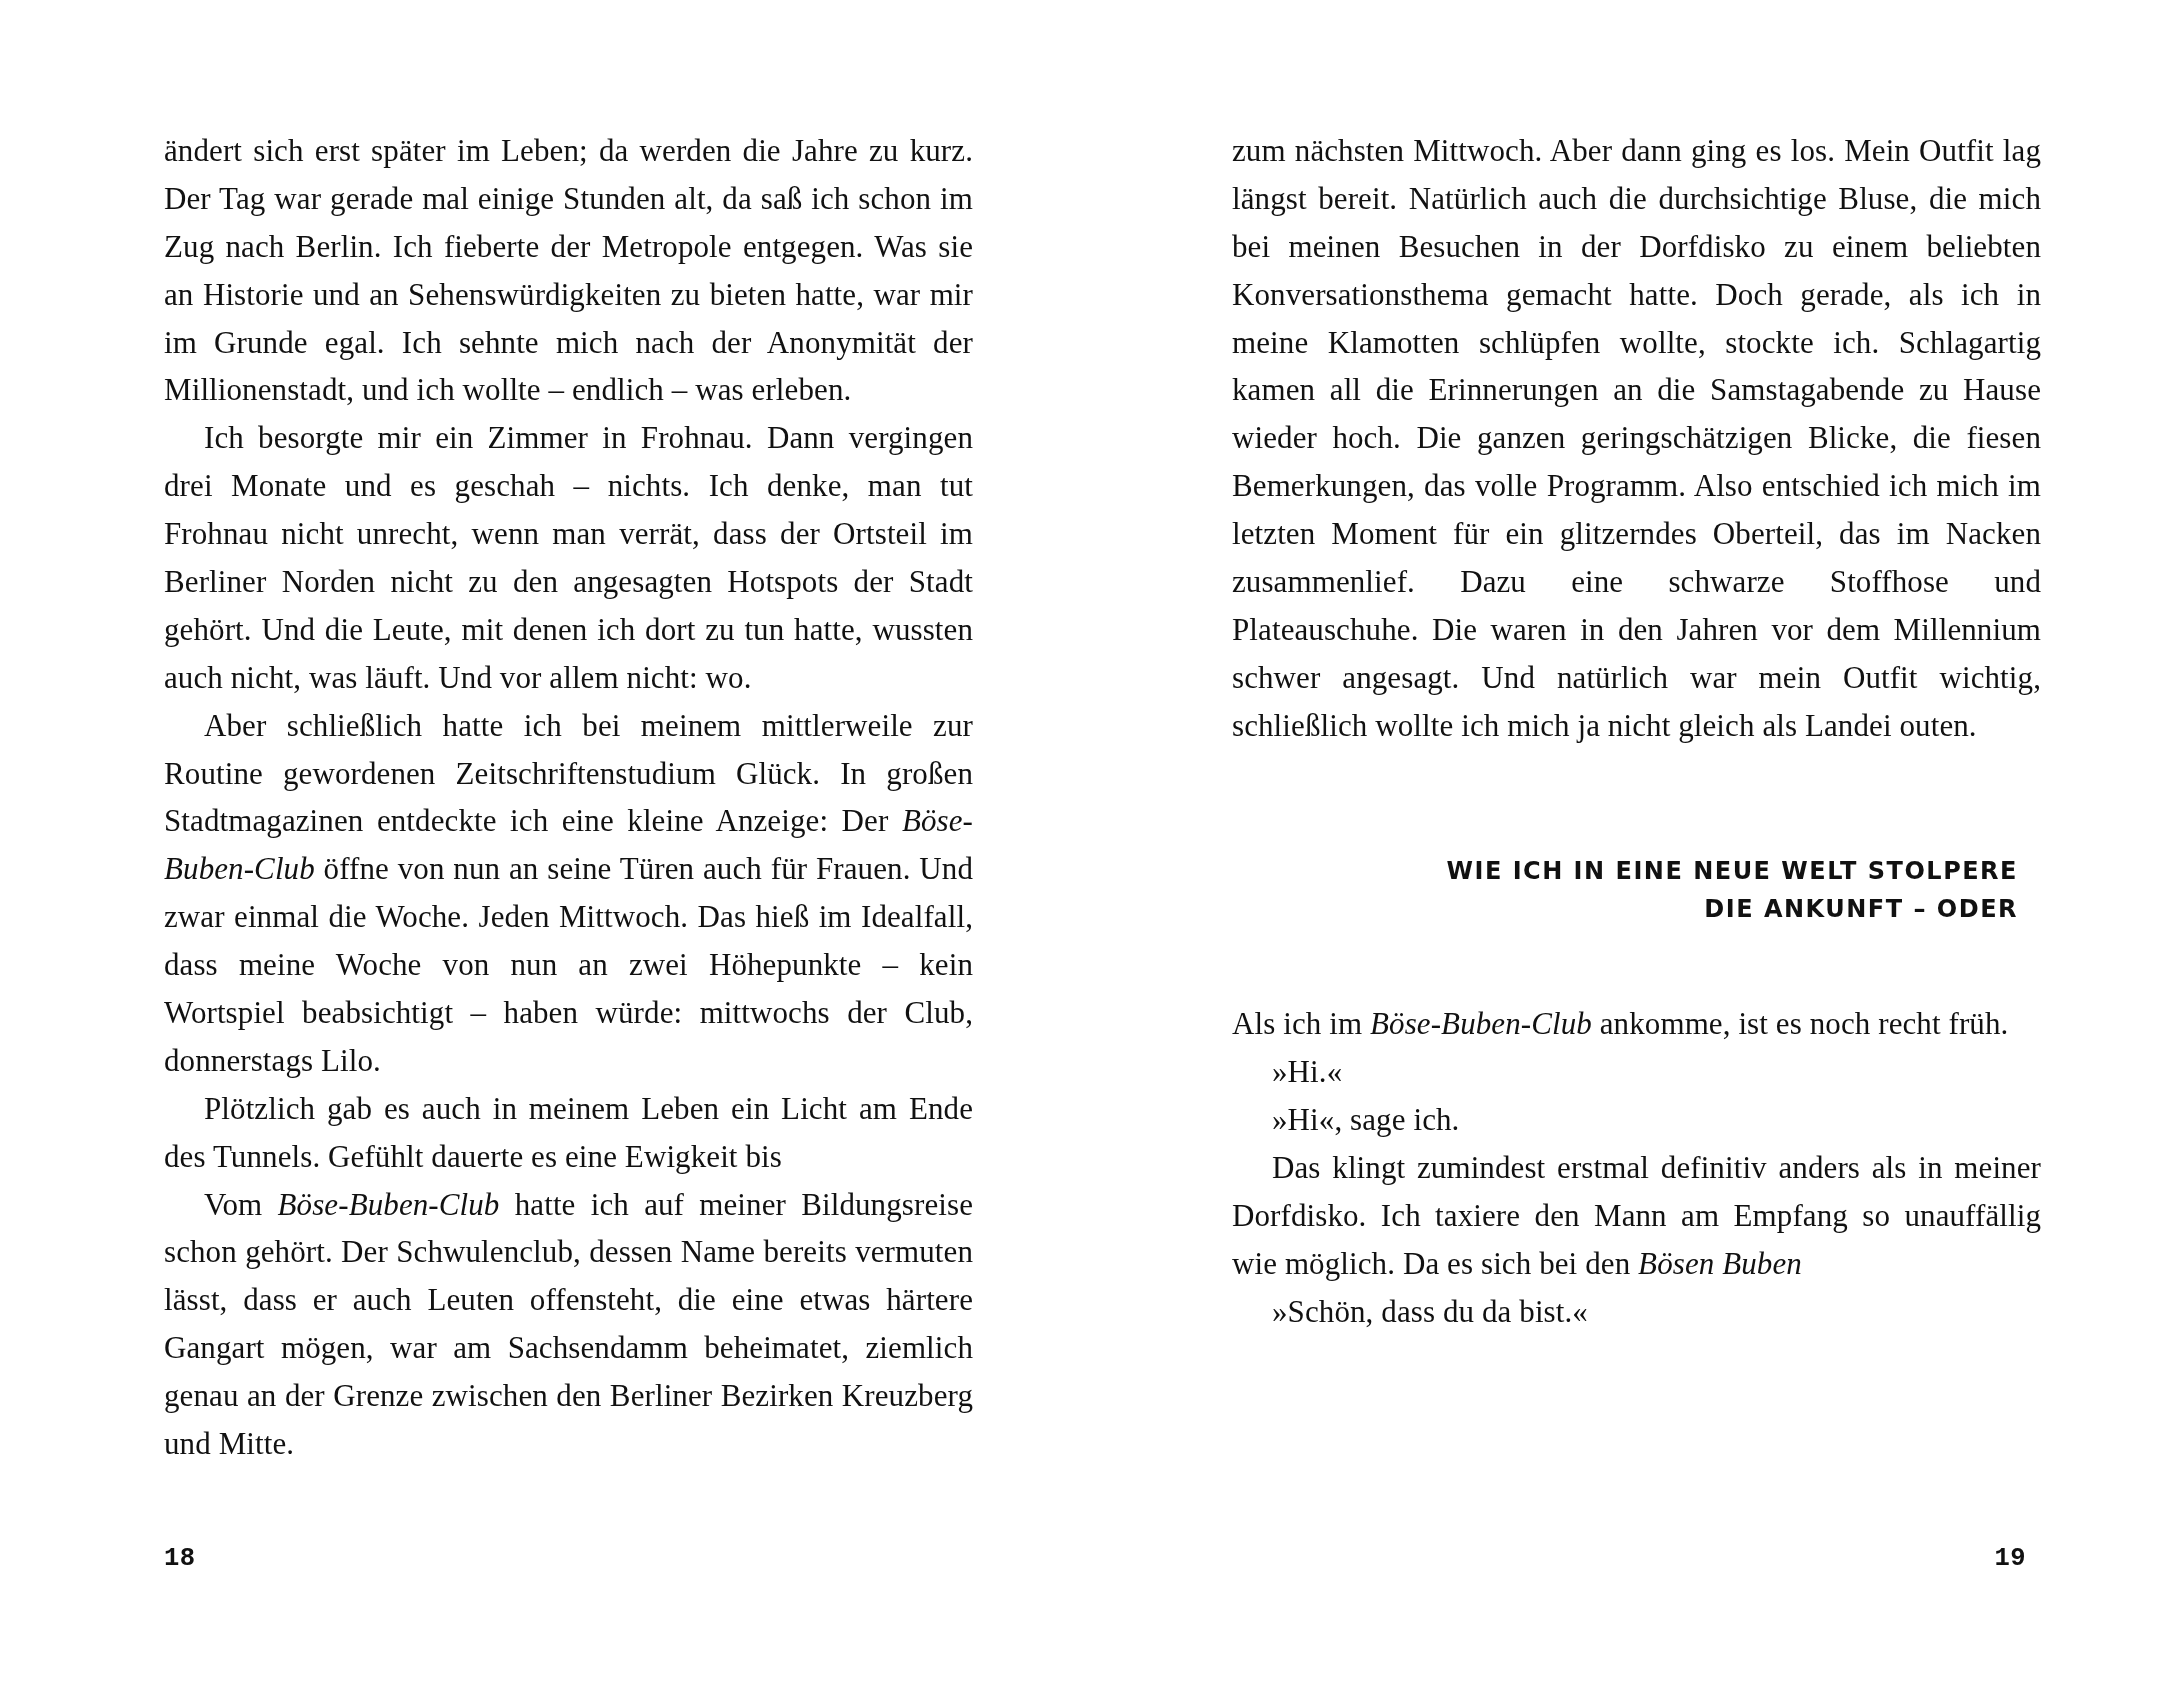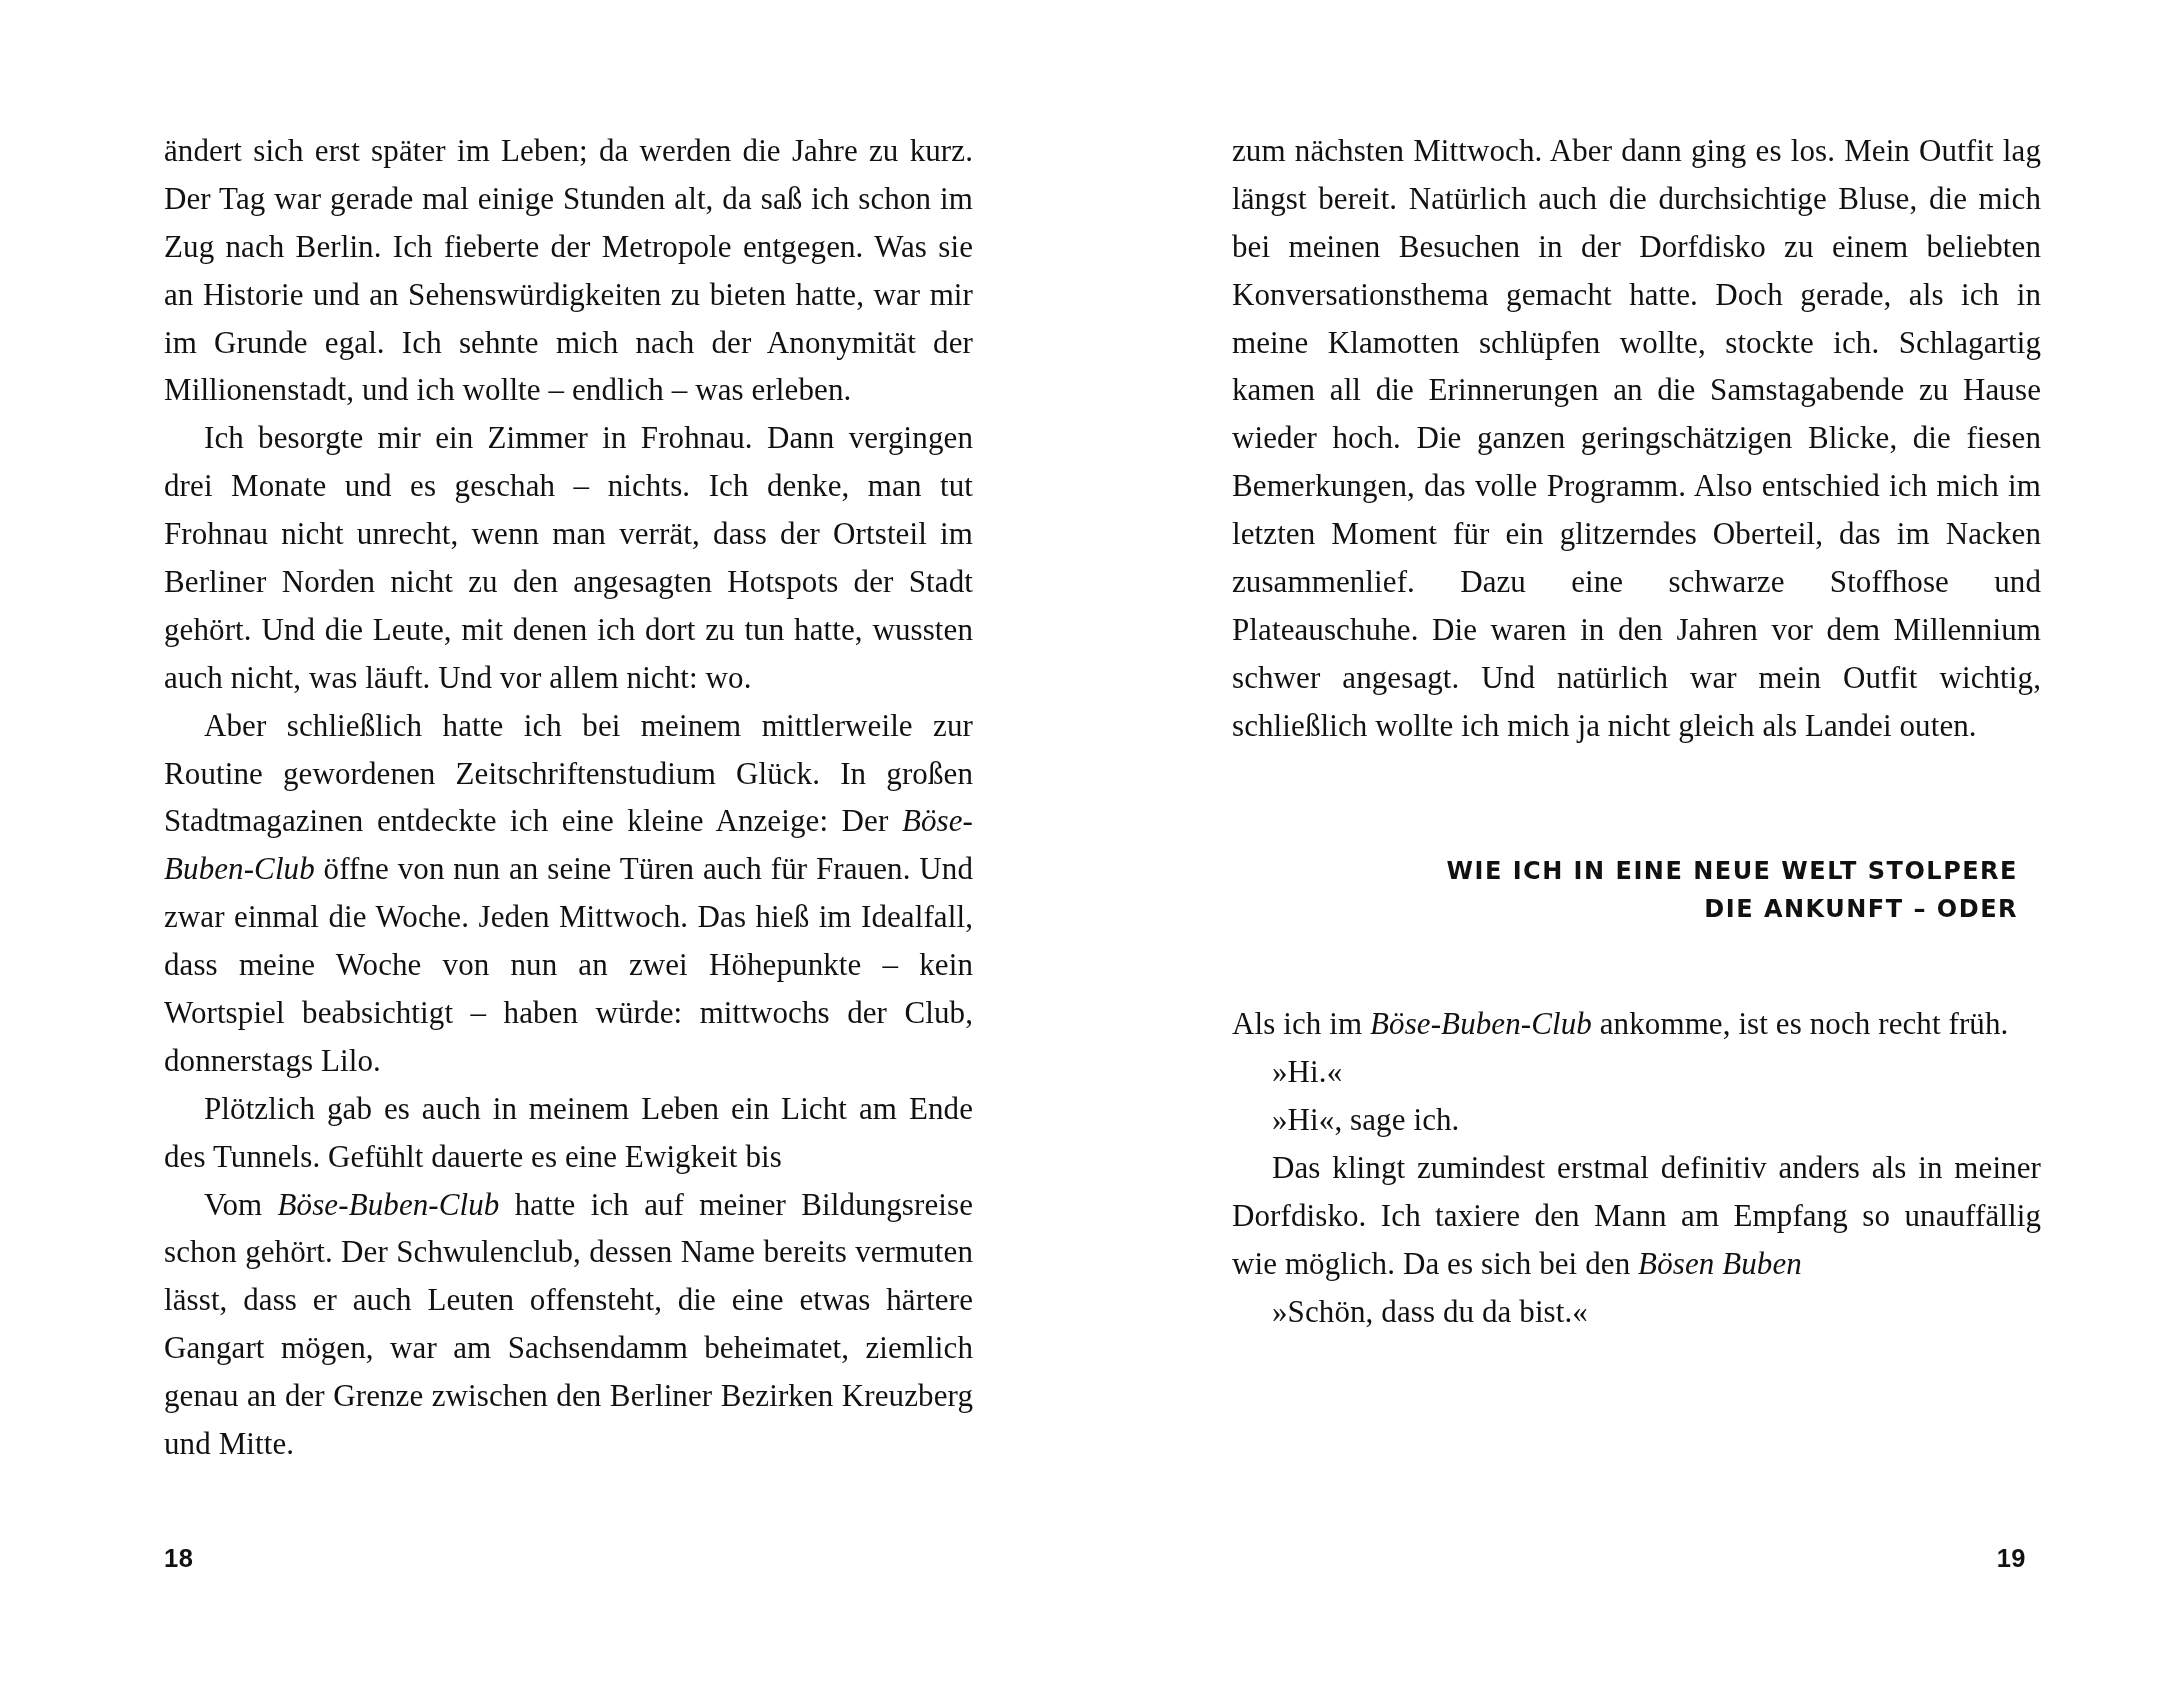--- a/index.html
+++ b/index.html
@@ -64,21 +64,21 @@
     letter-spacing: 1.5px;
     text-align: right;
     text-transform: uppercase;
     color: #111111;
   }
   .section-heading span { display: block; }
 
   .folio {
     position: absolute;
     bottom: 107px;
-    font-family: Liberation Sans, sans-serif;
+    font-family: Liberation Mono, monospace;
     font-weight: 700;
     font-size: 25.5px;
     letter-spacing: 0.5px;
     color: #111111;
   }
   .folio-left  { left: 164px; }
   .folio-right { right: 156px; text-align: right; }
 </style>
 </head>
 <body>

